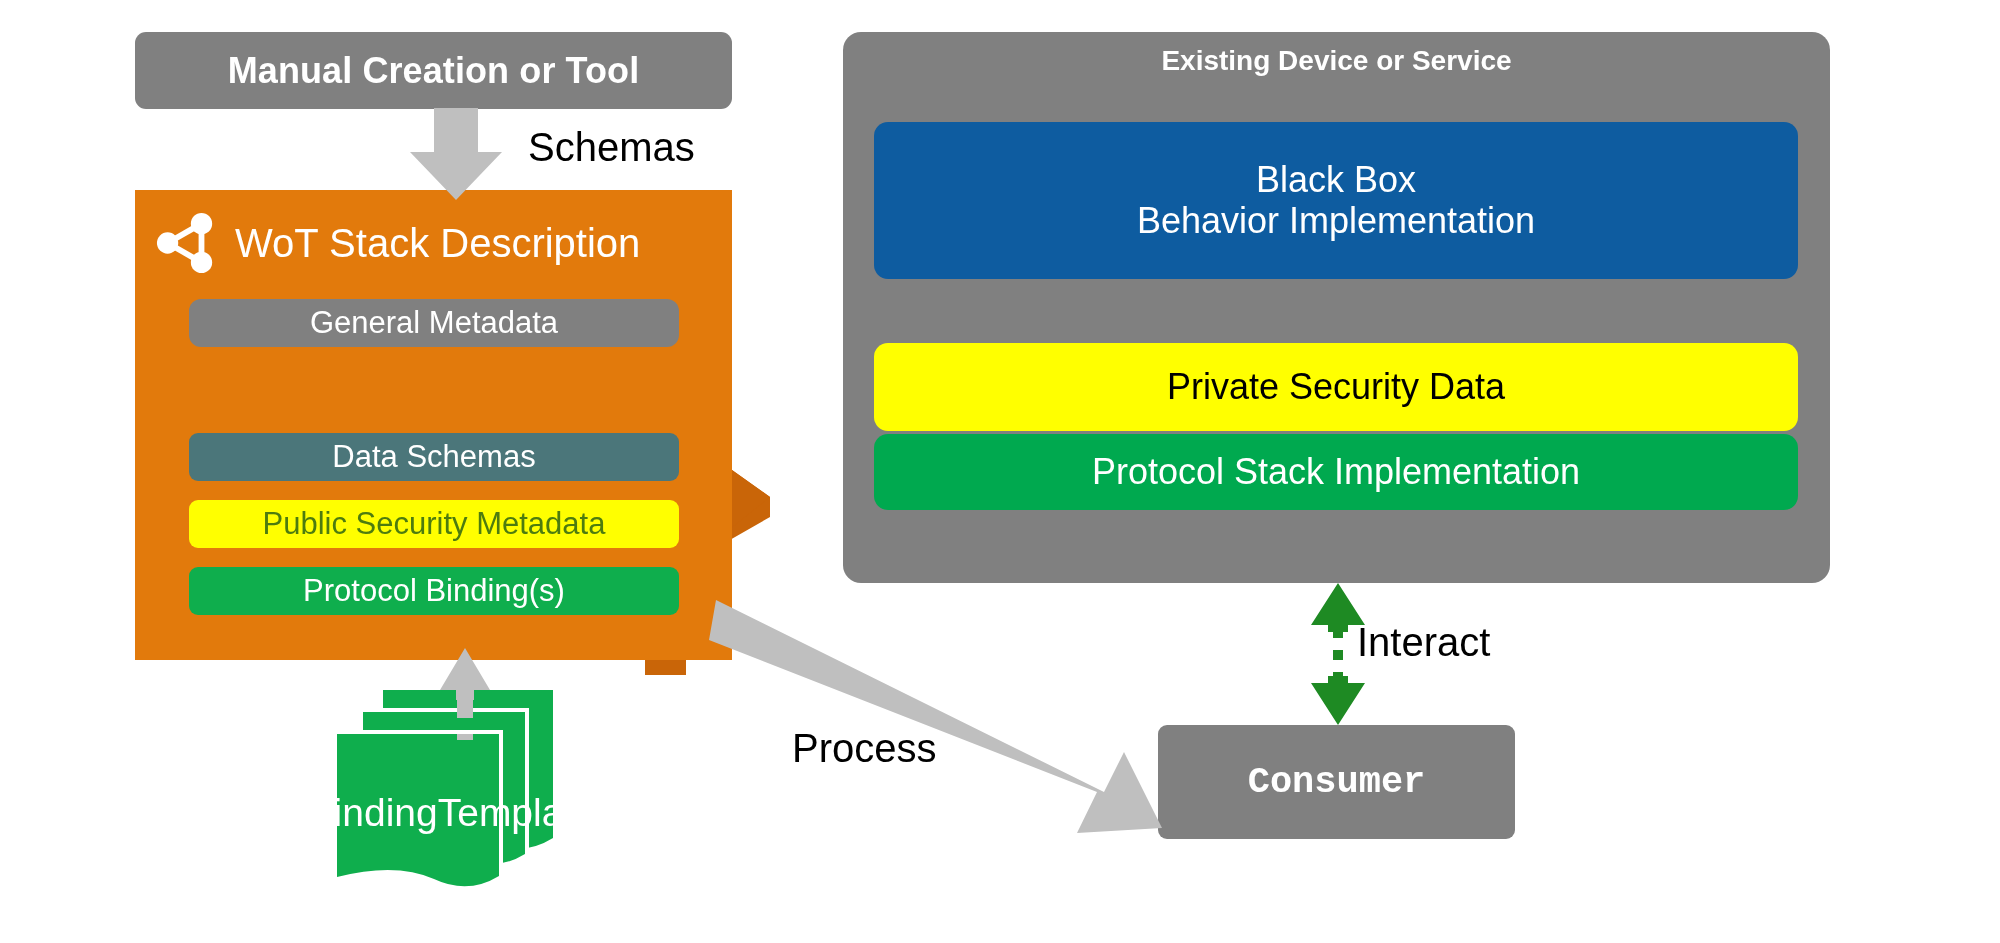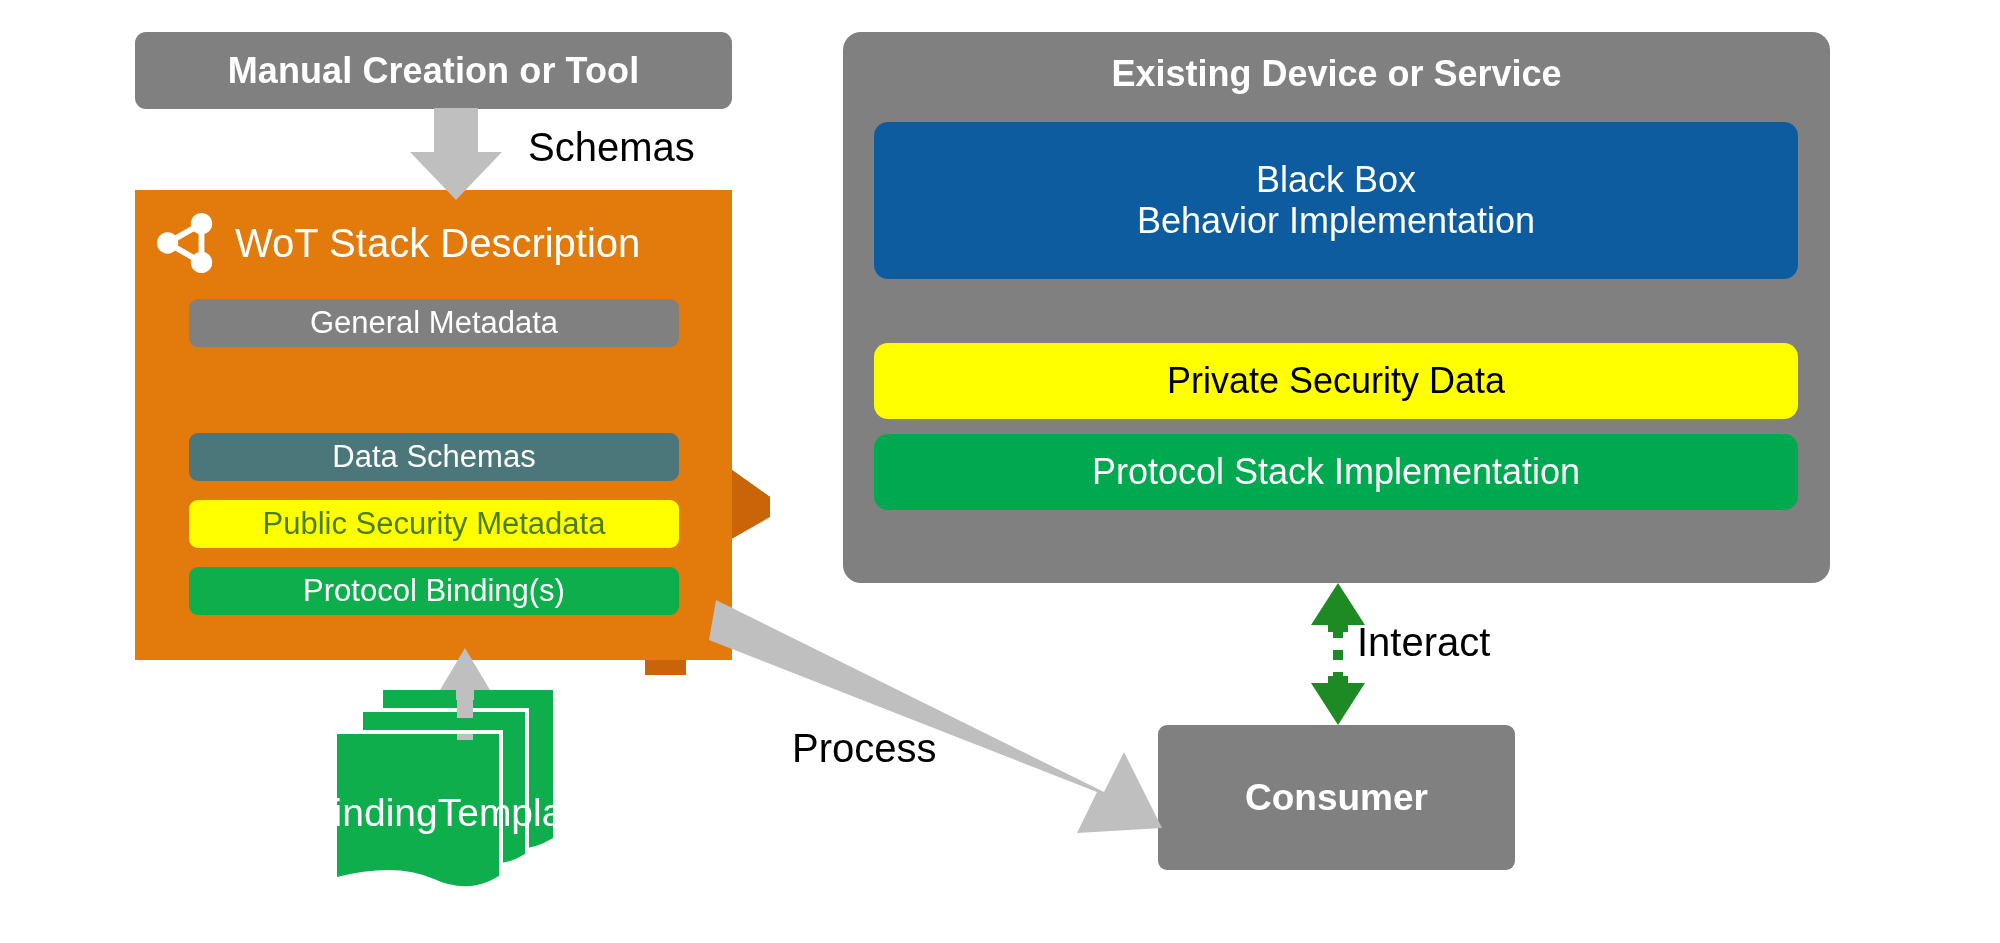--- a/index.html
+++ b/index.html
@@ -37,58 +37,58 @@
     color:#ffffff;font-size:40px;
   }
   #td-title .label{margin-left:18px;}
   #wot-icon{width:62px;height:62px;flex:0 0 62px;}
 
   .band{
     position:absolute;left:189px;width:490px;height:48px;
     border-radius:9px;display:flex;align-items:center;justify-content:center;
     font-size:31px;color:#ffffff;
   }
-  #band-general   {top:299px;background:#808080;}
+  #band-general   {top:299px;background:#808080;border-radius:12px;}
   #band-interaction{top:366px;background:#4B767A;}
   #band-schemas   {top:433px;background:#4B767A;}
   #band-security  {top:500px;background:#FFFF00;color:#000000;}
   #band-binding   {top:567px;background:#0FAE4D;}
 
   
   #td-panel{z-index:1;}
   .band{z-index:3;}
   #td-title{z-index:3;}
 
   
   #td-panel{height:470px;}
 
   
   #device-panel{
     left:843px;top:32px;width:987px;height:551px;
     background:#808080;border-radius:18px;
   }
   #device-title{
     position:absolute;left:843px;top:45px;width:987px;height:50px;
-    display:flex;align-items:flex-end;justify-content:center;
-    color:#ffffff;font-weight:bold;font-size:36px;z-index:3;
+    display:flex;align-items:flex-start;justify-content:center;
+    color:#ffffff;font-weight:bold;font-size:28px;z-index:3;
   }
   .dev-band{
     position:absolute;left:874px;width:924px;
     border-radius:14px;display:flex;align-items:center;justify-content:center;
     text-align:center;font-size:36px;color:#ffffff;line-height:1.12;z-index:3;
   }
   #dev-blackbox{top:122px;height:157px;background:#0E5CA0;}
-  #dev-privsec {top:343px;height:76px;background:#FFFF00;color:#000000;}
+  #dev-privsec {top:343px;height:88px;background:#FFFF00;color:#000000;}
   #dev-protocol{top:434px;height:76px;background:#00A94F;}
 
   
   #consumer-box{
-    left:1158px;top:725px;width:357px;height:145px;
+    left:1158px;top:725px;width:357px;height:114px;
     background:#808080;border-radius:9px;
-    color:#ffffff;font-weight:bold;font-size:37px;
+    color:#ffffff;font-weight:bold;font-size:37px;font-family:Liberation Mono, monospace;
   }
 
   
   .free-label{position:absolute;color:#000000;white-space:nowrap;}
   #label-describe{left:528px;top:125px;font-size:40px;}
   #label-process {left:792px;top:726px;font-size:40px;}
   #label-interact{left:1357px;top:620px;font-size:40px;}
 
   
   #binding-templates{

